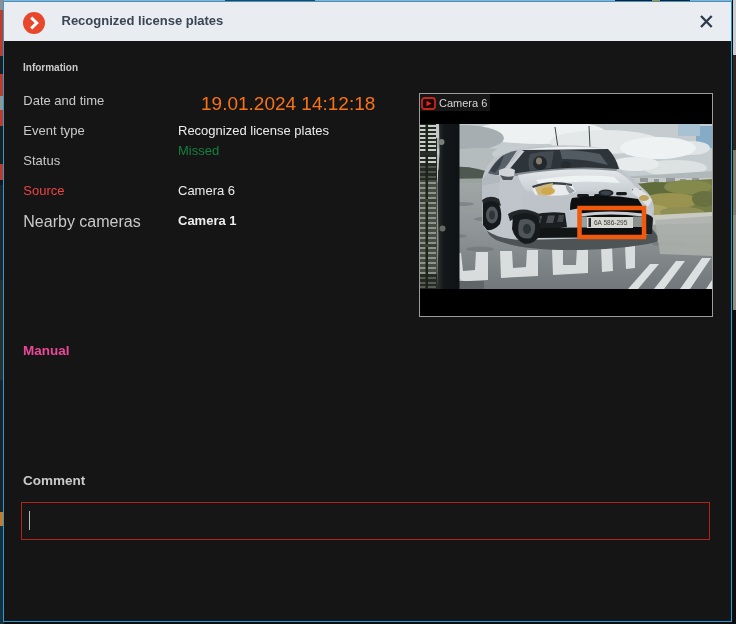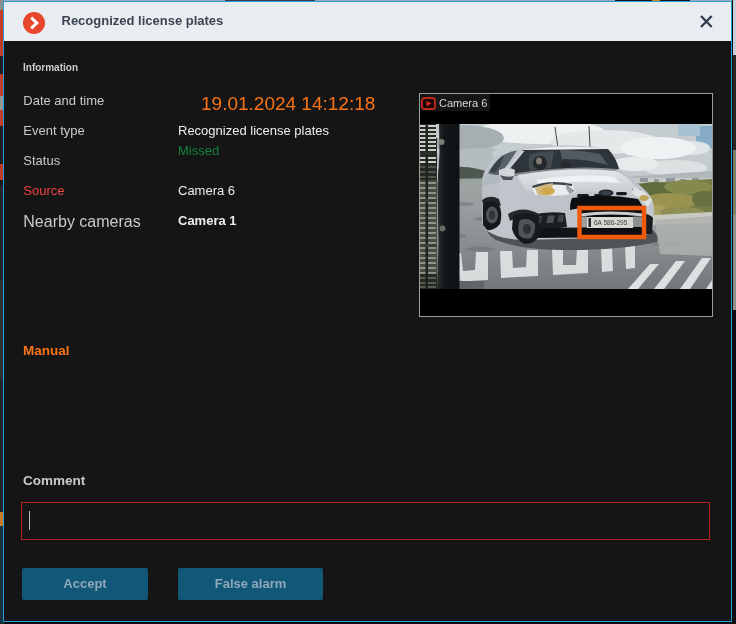--- a/index.html
+++ b/index.html
@@ -297,22 +297,20 @@
           <rect x="0" y="75" width="17" height="3" fill="#3a3f36"></rect>
           <rect x="0" y="120" width="17" height="3" fill="#3a3f36"></rect>
         </g>
 
         <path d="M19 0 L39.5 0 L39.5 165 L17 165 L18.5 120 L17.5 60 L19.5 30 Z" fill="url(#pole)"></path>
         <circle cx="21.5" cy="18" r="3" fill="#7a7f78"></circle>
         <circle cx="22.5" cy="104.5" r="3" fill="#666b62"></circle>
       </svg>
     </div>
 
-    <div class="abs" style="left:19px;top:340.5px;font-size:13.5px;font-weight:bold;color:#f97316;">Manual</div>
+    <div class="abs" style="left:19px;top:340.5px;font-size:13.5px;font-weight:bold;color:#ec4899;">Manual</div>
 
     <div class="abs" style="left:19px;top:471px;font-size:13.5px;font-weight:bold;color:#cbcbcb;">Comment</div>
     <div class="abs" style="left:16.5px;top:500px;width:689.5px;height:38px;border:1px solid #b1241a;background:#161616;">
       <div class="abs" style="left:7px;top:8px;width:1px;height:19px;background:#b9b9b9;"></div>
     </div>
 
-    <div class="abs" style="left:18px;top:565.5px;width:126px;height:32px;border-radius:2px;background:#115778;color:#8fa9bb;font-size:13px;font-weight:bold;text-align:center;line-height:32px;">Accept</div>
-    <div class="abs" style="left:174px;top:565.5px;width:145px;height:32px;border-radius:2px;background:#115778;color:#8fa9bb;font-size:13px;font-weight:bold;text-align:center;line-height:32px;">False alarm</div>
   </div>
 
 </body></html>

